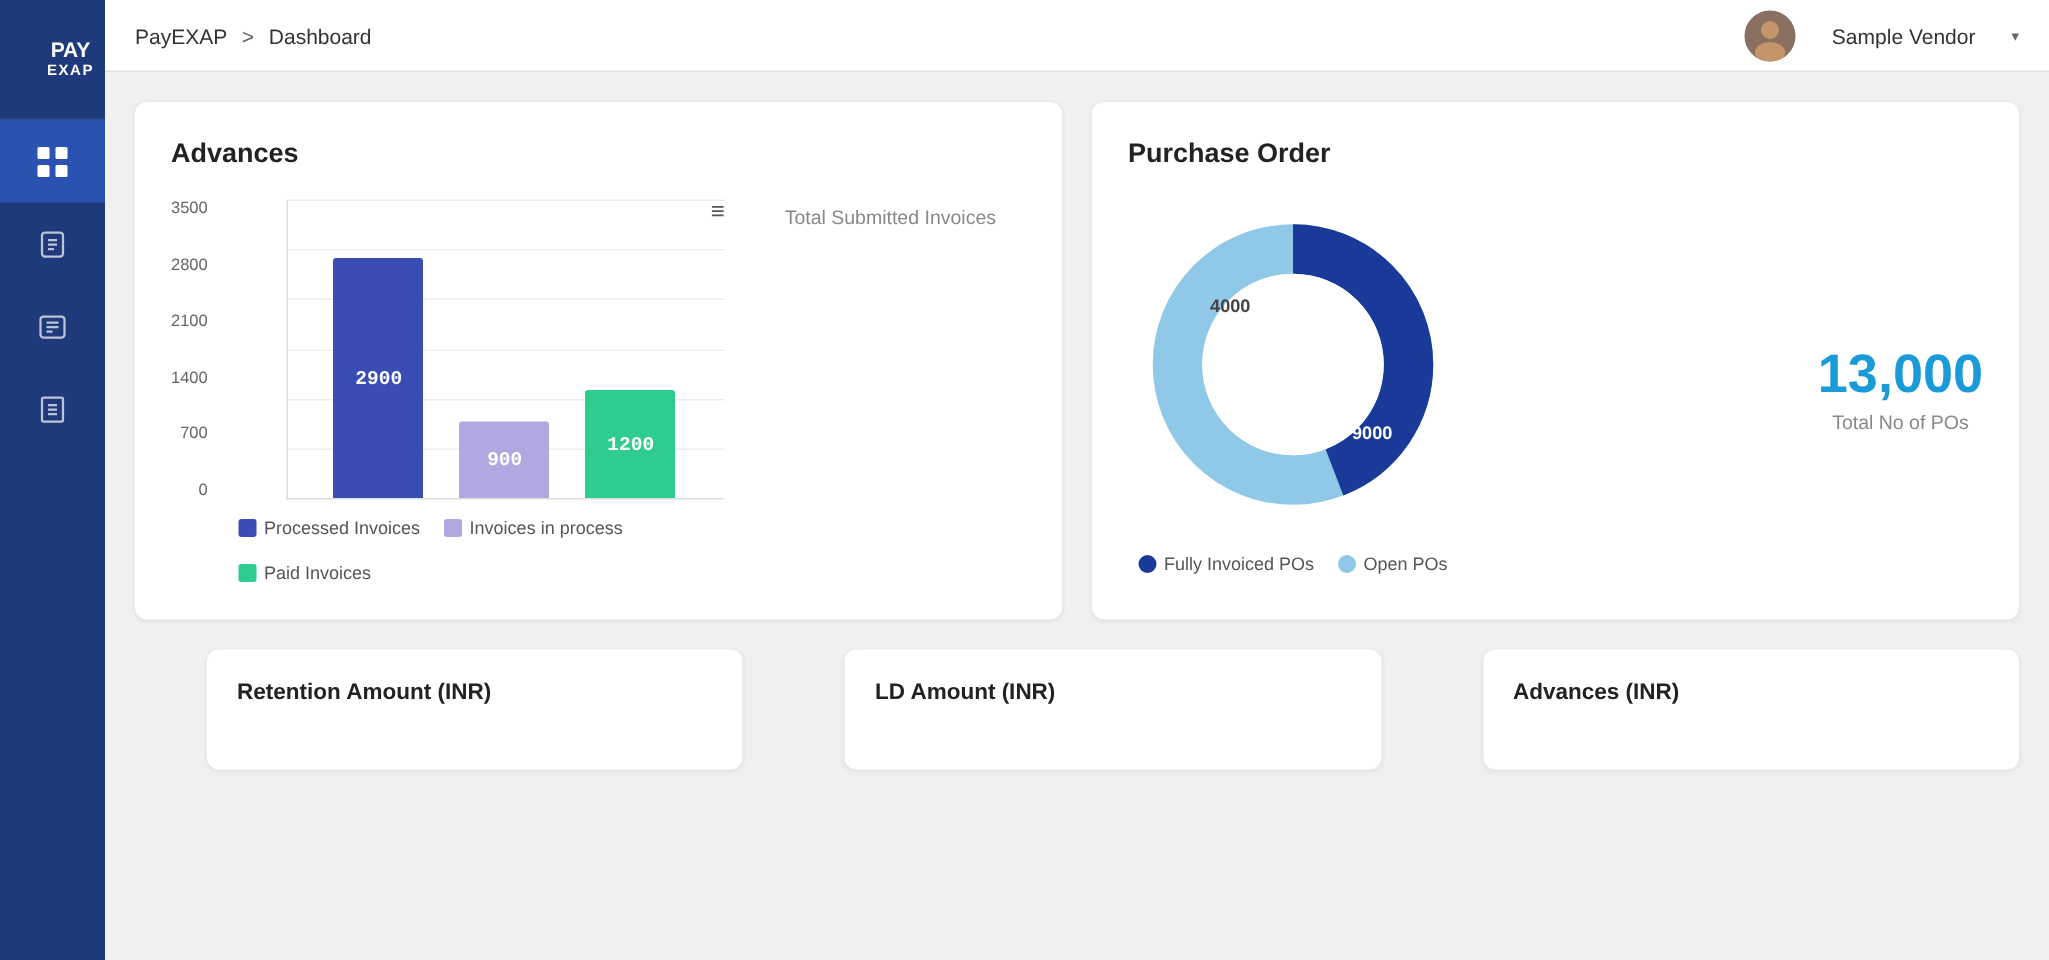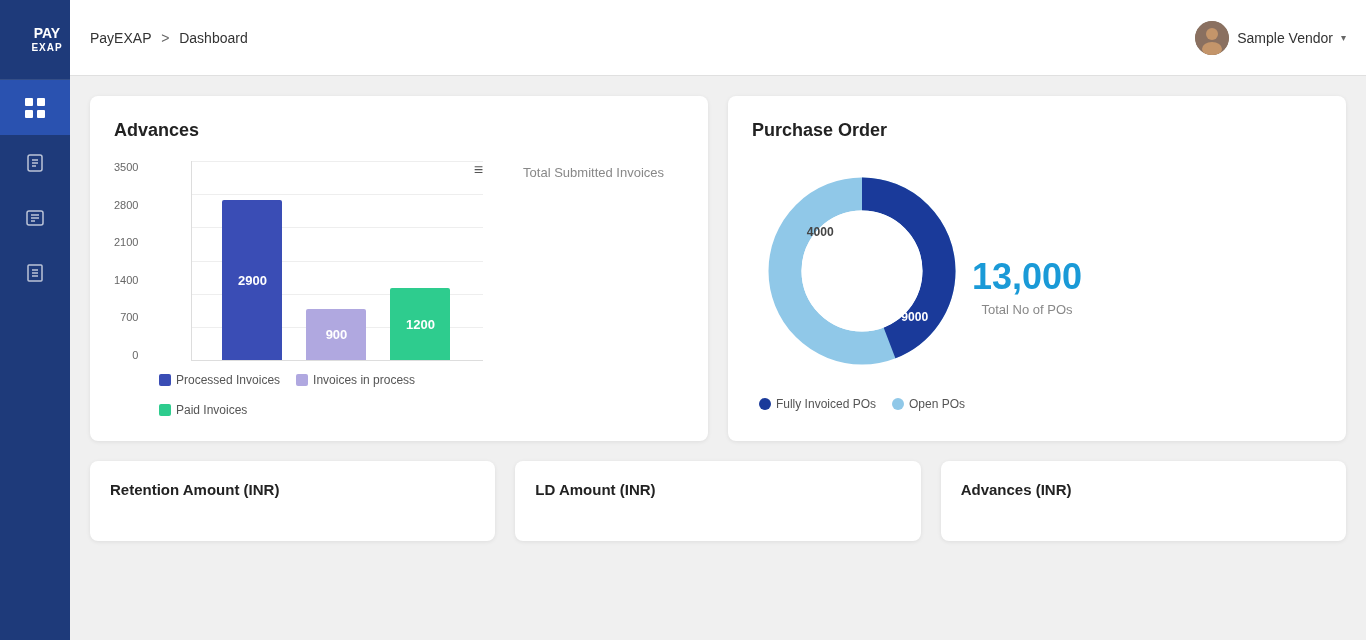--- a/index.html
+++ b/index.html
@@ -52,39 +52,39 @@
     
     #main-wrapper {
       flex: 1;
       display: flex;
       flex-direction: column;
       overflow: hidden;
     }
 
     
     #header {
-      height: 76px;
+      height: 48px;
       background: white;
       display: flex;
       align-items: center;
       justify-content: space-between;
       padding: 0 20px;
       border-bottom: 1px solid #e0e0e0;
       flex-shrink: 0;
     }
     .breadcrumb {
       font-size: 14px;
       color: #333;
     }
     .breadcrumb .separator { margin: 0 6px; color: #666; }
     .breadcrumb .current { color: #333; }
     .user-area {
       display: flex;
       align-items: center;
-      gap: 8px;
+      gap: 24px;
       cursor: pointer;
       justify-content: space-between;
     }
     .avatar {
       width: 34px;
       height: 34px;
       border-radius: 50%;
       background: #8a7a6a;
       overflow: hidden;
       display: flex;
@@ -237,21 +237,21 @@
       font-size: 13px;
       color: #888;
       text-align: center;
       margin-top: 4px;
     }
 
     
     .po-content {
       display: flex;
       align-items: center;
-      justify-content: flex-start;
+      justify-content: space-between;
     }
     .donut-wrapper {
       position: relative;
       width: 220px;
       height: 220px;
     }
     .donut-wrapper svg {
       width: 220px;
       height: 220px;
     }
@@ -273,20 +273,21 @@
       display: flex;
       gap: 20px;
     }
     .bottom-card {
       flex: 1;
       background: white;
       border-radius: 8px;
       padding: 20px;
       box-shadow: 0 1px 4px rgba(0,0,0,0.08);
       min-height: 80px;
+      margin-left: 48px;
     }
     .bottom-card-title {
       font-size: 15px;
       font-weight: 600;
       color: #222;
     }
   </style>
 </head>
 <body>
 
@@ -373,21 +374,21 @@
               </div>
               <div class="chart-canvas" style="flex:1; position:relative; height:200px; border-left:1px solid #ddd; border-bottom:1px solid #ddd;">
 
                 <div class="grid-line" style="top:0%;"></div>
                 <div class="grid-line" style="top:16.6%;"></div>
                 <div class="grid-line" style="top:33.3%;"></div>
                 <div class="grid-line" style="top:50%;"></div>
                 <div class="grid-line" style="top:66.6%;"></div>
                 <div class="grid-line" style="top:83.3%;"></div>
 
-                <div style="display:flex; align-items:flex-end; height:100%; padding: 0 30px; gap:24px; position:absolute; bottom:0; left:0; right:12px;">
+                <div style="display:flex; align-items:flex-end; height:100%; padding: 0 30px; gap:24px; position:absolute; bottom:0; left:0; right:12px;font-family:Liberation Mono, monospace;">
                   <div class="bar-wrap">
                     <div class="bar bar-processed" style="height:160px; width:60px;">
                       <span>2900</span>
                     </div>
                   </div>
                   <div class="bar-wrap">
                     <div class="bar bar-inprocess" style="height:51px; width:60px;">
                       <span>900</span>
                     </div>
                   </div>

